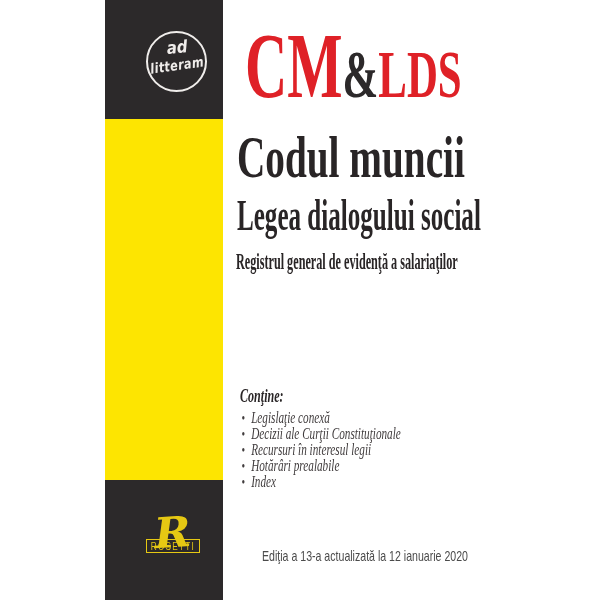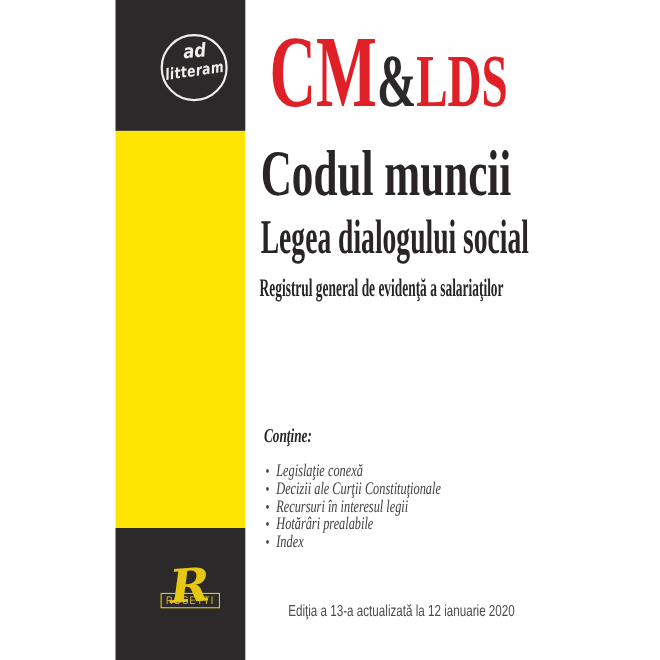--- a/index.html
+++ b/index.html
@@ -60,21 +60,21 @@
     position:absolute;left:236px;top:250px;font-size:23px;font-weight:bold;line-height:1;
     color:var(--title-ink);transform:scaleX(.53);transform-origin:0 0;white-space:nowrap;
   }
 
   
   .contents{position:absolute;left:240px;top:387px;font-style:italic;}
   .contents .head{
     font-size:18px;font-weight:bold;line-height:1;color:var(--title-ink);
     transform:scaleX(.67);transform-origin:0 0;white-space:nowrap;
   }
-  .contents ul{list-style:none;margin:16px 0 0 0;padding:0;}
+  .contents ul{list-style:none;margin:5px 0 0 0;padding:0;}
   .contents li{
     line-height:15px;font-size:16px;color:var(--body-ink);
     transform:scaleX(.7);transform-origin:0 50%;white-space:nowrap;
   }
   .contents li .blt{display:inline-block;margin:0 9px 0 2px;font-size:14px;color:var(--body-ink);}
 
   
   .rosetti-monogram{
     position:absolute;left:50px;top:32px;
     font:bold italic 42px "DejaVu Serif",serif;color:var(--logo-yellow);

